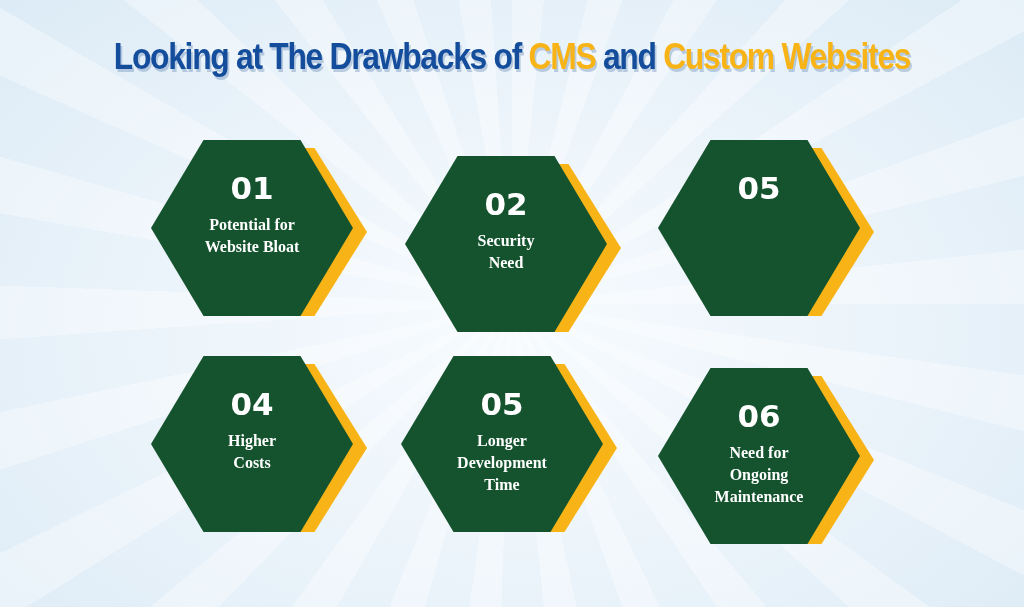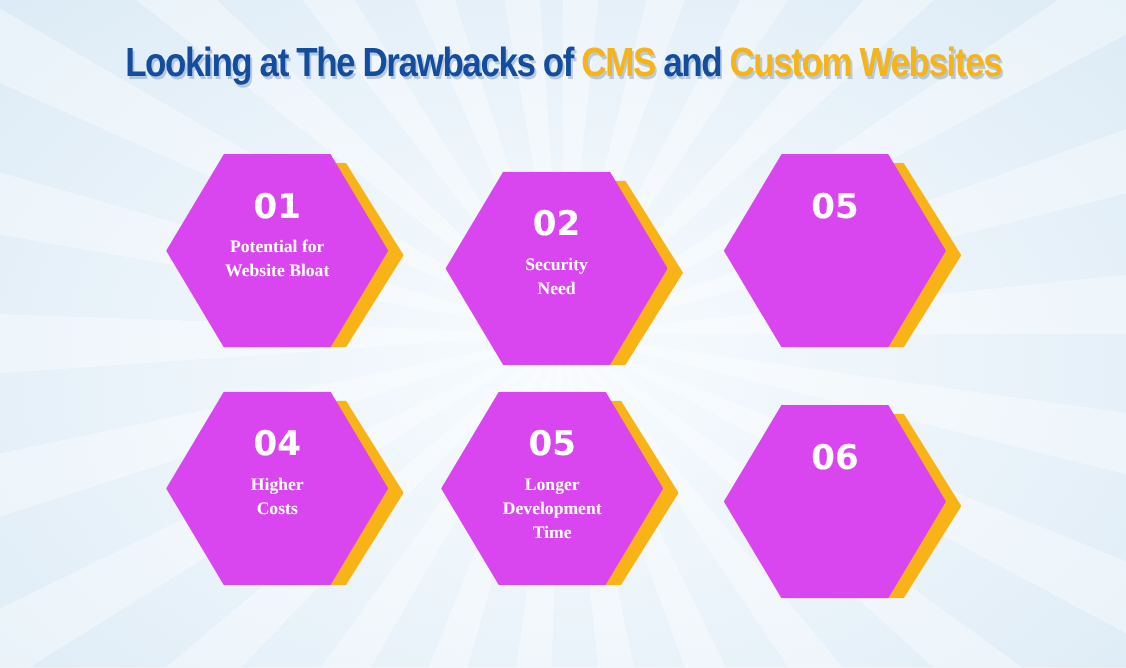--- a/index.html
+++ b/index.html
@@ -9,21 +9,21 @@
   .rays{position:absolute;inset:0;
     background: repeating-conic-gradient(from 0deg at 50% 50%, rgba(255,255,255,0.35) 0deg 6deg, rgba(255,255,255,0) 6deg 14deg);}
   .title{position:absolute;top:36px;left:0;width:1024px;text-align:center;
     font-family:"Liberation Sans",sans-serif;font-weight:bold;font-size:37px;letter-spacing:-1.5px;
     transform:scaleX(0.86);transform-origin:center;
     color:#144d9c;text-shadow:2px 3px 0 rgba(120,150,190,0.45);}
   .title .hl{color:#f8b417;}
   .card{position:absolute;width:216px;height:176px;}
   .hex-back{position:absolute;left:14px;top:8px;width:202px;height:168px;background:#f8b417;
     clip-path:polygon(26% 0%,74% 0%,100% 50%,74% 100%,26% 100%,0% 50%);}
-  .hex{position:absolute;left:0;top:0;width:202px;height:176px;background:#d946ef;
+  .hex{position:absolute;left:0;top:0;width:202px;height:176px;background:#14532d;
     clip-path:polygon(26% 0%,74% 0%,100% 50%,74% 100%,26% 100%,0% 50%);
     display:flex;flex-direction:column;align-items:center;color:#fff;}
   .num{margin-top:30px;font-family:"DejaVu Sans",sans-serif;font-weight:bold;font-size:31px;line-height:36px;}
   .label{margin-top:8px;font-family:Liberation Serif, serif;font-weight:bold;font-size:16px;line-height:22px;text-align:center;white-space:pre-line;width:170px;}
 </style>
 </head>
 <body>
 
 <div class="rays"></div>
 
@@ -70,14 +70,17 @@
     <div class="label">Longer
 Development
 Time</div>
   </div>
 </div>
 
 <div class="card" style="left:658px;top:356px;margin-top:12px;">
   <div class="hex-back"></div>
   <div class="hex">
     <div class="num">06</div>
+    <div class="label">Need for
+Ongoing
+Maintenance</div>
   </div>
 </div>
 
 </body></html>

